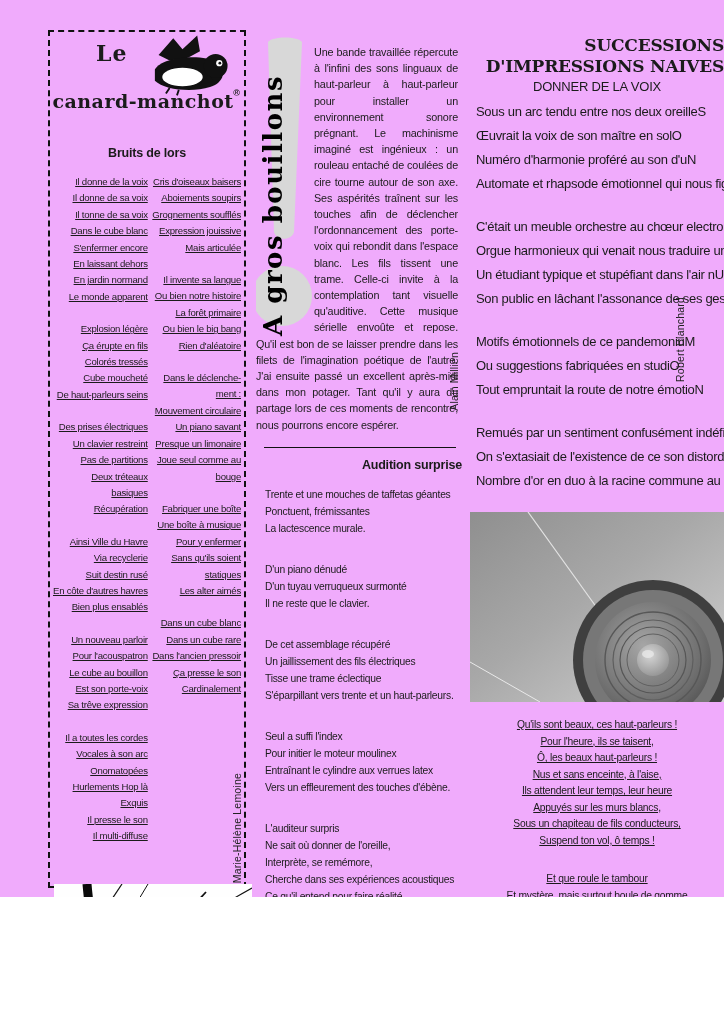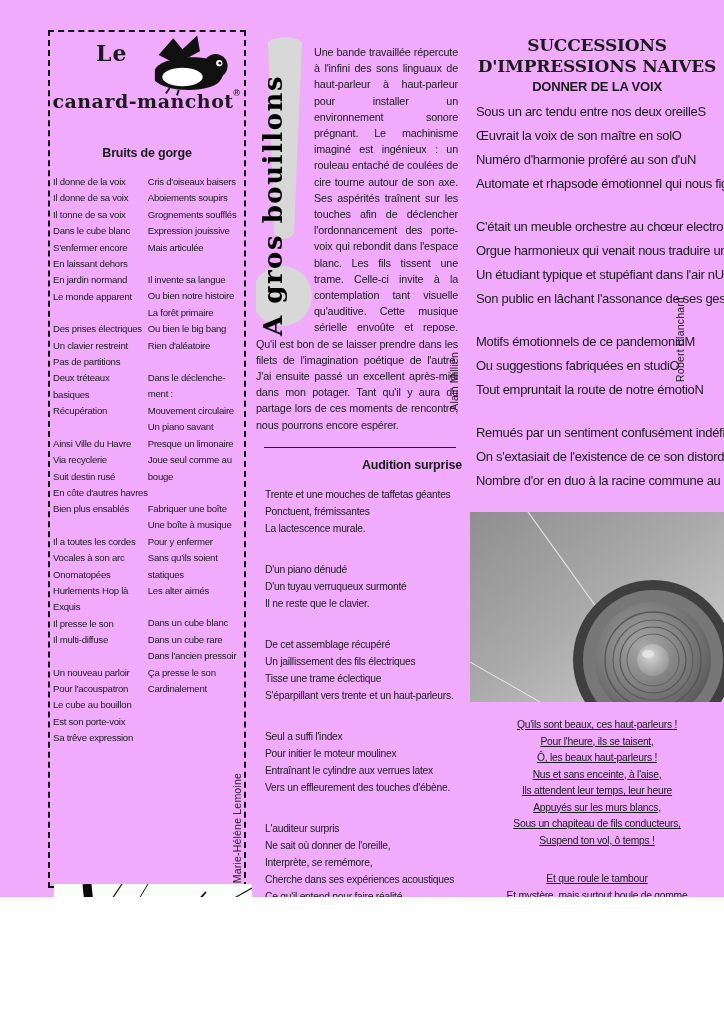--- a/index.html
+++ b/index.html
@@ -11,21 +11,21 @@
             border:2px dashed #111;box-sizing:border-box;}
   .logo{position:relative;height:100px;}
   .logo-le{position:absolute;left:46px;top:8px;font-family:"DejaVu Serif",serif;
            font-weight:bold;font-size:22px;letter-spacing:1px;}
   .logo-bird{position:absolute;left:92px;top:2px;width:92px;height:62px;}
   .logo-name{position:absolute;left:0;right:8px;top:58px;text-align:center;
              font-family:"DejaVu Serif",serif;font-weight:bold;font-size:19px;letter-spacing:.5px;}
   .logo-reg{position:absolute;right:4px;top:56px;font-size:9px;font-weight:bold;}
   .box-heading{margin:14px 0 8px 0;text-align:center;font-weight:bold;font-size:12.5px;letter-spacing:-.2px;}
   .box-cols{display:flex;justify-content:space-between;padding:6px 3px 0 3px;}
-  .box-col{width:96px;text-align:left;}
+  .box-col{width:96px;text-align:right;text-decoration:underline;}
   .left-box .stanza{font-size:9.6px;letter-spacing:-.25px;line-height:16.4px;
                     margin-bottom:16px;white-space:nowrap;}
 
   
   .vtext{writing-mode:vertical-rl;transform:rotate(180deg);
          font-size:10.5px;letter-spacing:.2px;color:#222;white-space:nowrap;}
   .author-left{position:absolute;right:1px;bottom:3px;}
 
   
   .wires-photo{position:absolute;left:54px;top:884px;width:198px;height:140px;background:#fff;}
@@ -43,23 +43,23 @@
   .author-mid-1{position:absolute;right:2px;top:322px;}
   .mid-rule{border:none;border-top:1.6px solid #111;margin:14px 6px 0 8px;clear:both;}
   .mid-heading{margin:10px 0 14px 0;text-align:right;font-weight:bold;font-size:12.5px;letter-spacing:-.2px;}
   .mid-stanzas{padding-left:9px;}
   .mid-stanzas .stanza{font-size:10.3px;letter-spacing:-.25px;line-height:17px;
                        margin-bottom:24px;white-space:nowrap;}
   .author-mid-2{position:absolute;right:4px;top:868px;}
 
   
   .right{position:absolute;left:470px;top:35px;width:254px;height:989px;}
-  .right-title{margin:0;text-align:center;font-family:"DejaVu Serif",serif;
+  .right-title{margin:0;text-align:right;font-family:"DejaVu Serif",serif;
                font-weight:bold;font-size:17px;line-height:21px;letter-spacing:-.2px;}
-  .right-subtitle{margin:2px 0 6px 0;text-align:center;font-weight:bold;font-size:13px;letter-spacing:-.2px;}
+  .right-subtitle{margin:2px 0 6px 0;text-align:center;font-weight:normal;font-size:13px;letter-spacing:-.2px;}
   .right-top-stanzas{padding-left:6px;}
   .right-top-stanzas .stanza{font-size:13px;letter-spacing:-.3px;line-height:24px;
                              margin-bottom:19px;white-space:nowrap;}
   .author-right-1{position:absolute;right:38px;top:262px;}
   .speaker-photo{width:254px;height:190px;margin-top:4px;overflow:hidden;}
   .right-bottom-stanzas{margin-top:15px;text-align:center;text-decoration:underline;}
   .right-bottom-stanzas .stanza{font-size:10.3px;letter-spacing:-.25px;line-height:16.5px;
                                 margin-bottom:22px;white-space:nowrap;}
   .author-right-2{position:absolute;right:14px;top:862px;}
 </style>
@@ -77,28 +77,29 @@
         <ellipse cx="44" cy="46" rx="22" ry="10" fill="#fff"></ellipse>
         <circle cx="80" cy="34" r="13" fill="#111"></circle>
         <circle cx="84" cy="31" r="3.4" fill="#fff"></circle>
         <circle cx="84.6" cy="31" r="1.5" fill="#111"></circle>
         <polygon points="72,44 60,56 78,50" fill="#111"></polygon>
         <path d="M30,58 L26,64 M40,60 L38,66" stroke="#111" stroke-width="2" fill="none"></path>
       </svg>
       <div class="logo-name">canard-manchot</div>
       <div class="logo-reg">®</div>
     </div>
-    <div class="box-heading">Bruits de gorge</div>
+    <div class="box-heading">Bruits de lors</div>
     <div class="box-cols">
       <div class="box-col">
           <div class="stanza">Il donne de la voix<br>Il donne de sa voix<br>Il tonne de sa voix<br>Dans le cube blanc<br>S'enfermer encore<br>En laissant dehors<br>En jardin normand<br>Le monde apparent</div>
+          <div class="stanza">Explosion légère<br>Ça érupte en fils<br>Colorés tressés<br>Cube moucheté<br>De haut-parleurs seins</div>
           <div class="stanza">Des prises électriques<br>Un clavier restreint<br>Pas de partitions<br>Deux tréteaux<br>basiques<br>Récupération</div>
           <div class="stanza">Ainsi Ville du Havre<br>Via recyclerie<br>Suit destin rusé<br>En côte d'autres havres<br>Bien plus ensablés</div>
+          <div class="stanza">Un nouveau parloir<br>Pour l'acouspatron<br>Le cube au bouillon<br>Est son porte-voix<br>Sa trêve expression</div>
           <div class="stanza">Il a toutes les cordes<br>Vocales à son arc<br>Onomatopées<br>Hurlements Hop là<br>Exquis<br>Il presse le son<br>Il multi-diffuse</div>
-          <div class="stanza">Un nouveau parloir<br>Pour l'acouspatron<br>Le cube au bouillon<br>Est son porte-voix<br>Sa trêve expression</div>
         </div>
       <div class="box-col">
           <div class="stanza">Cris d'oiseaux baisers<br>Aboiements soupirs<br>Grognements soufflés<br>Expression jouissive<br>Mais articulée</div>
           <div class="stanza">Il invente sa langue<br>Ou bien notre histoire<br>La forêt primaire<br>Ou bien le big bang<br>Rien d'aléatoire</div>
           <div class="stanza">Dans le déclenche-<br>ment :<br>Mouvement circulaire<br>Un piano savant<br>Presque un limonaire<br>Joue seul comme au<br>bouge</div>
           <div class="stanza">Fabriquer une boîte<br>Une boîte à musique<br>Pour y enfermer<br>Sans qu'ils soient<br>statiques<br>Les alter aimés</div>
           <div class="stanza">Dans un cube blanc<br>Dans un cube rare<br>Dans l'ancien pressoir<br>Ça presse le son<br>Cardinalement</div>
         </div>
     </div>
     <div class="vtext author-left">Marie-Hélène Lemoine</div>

